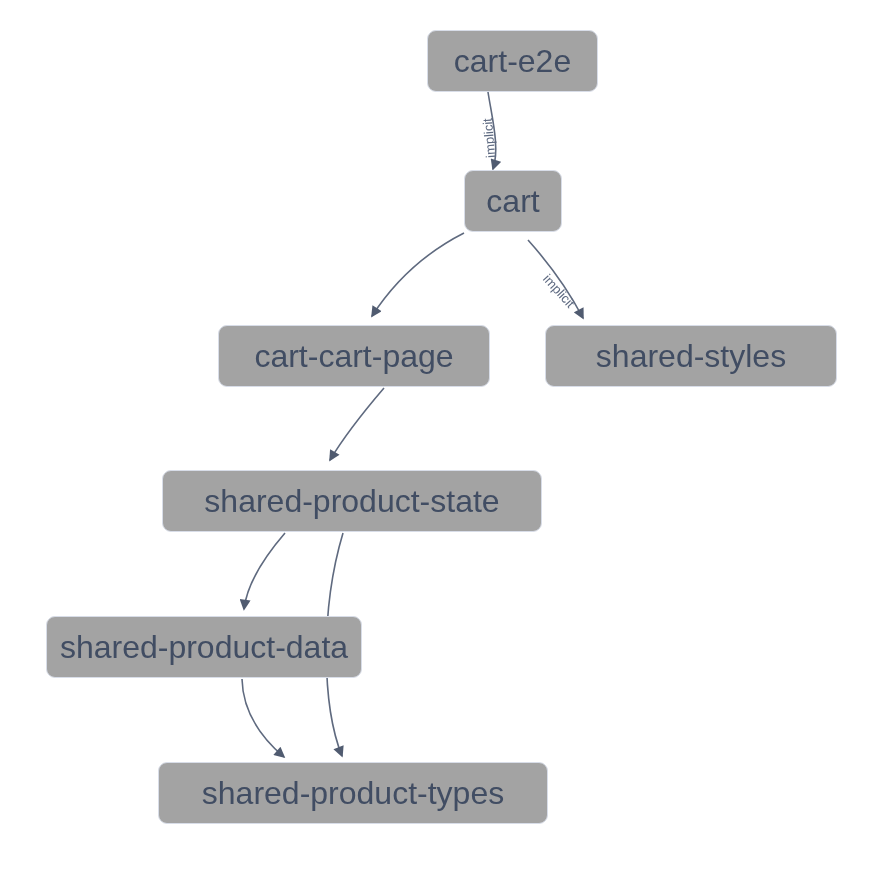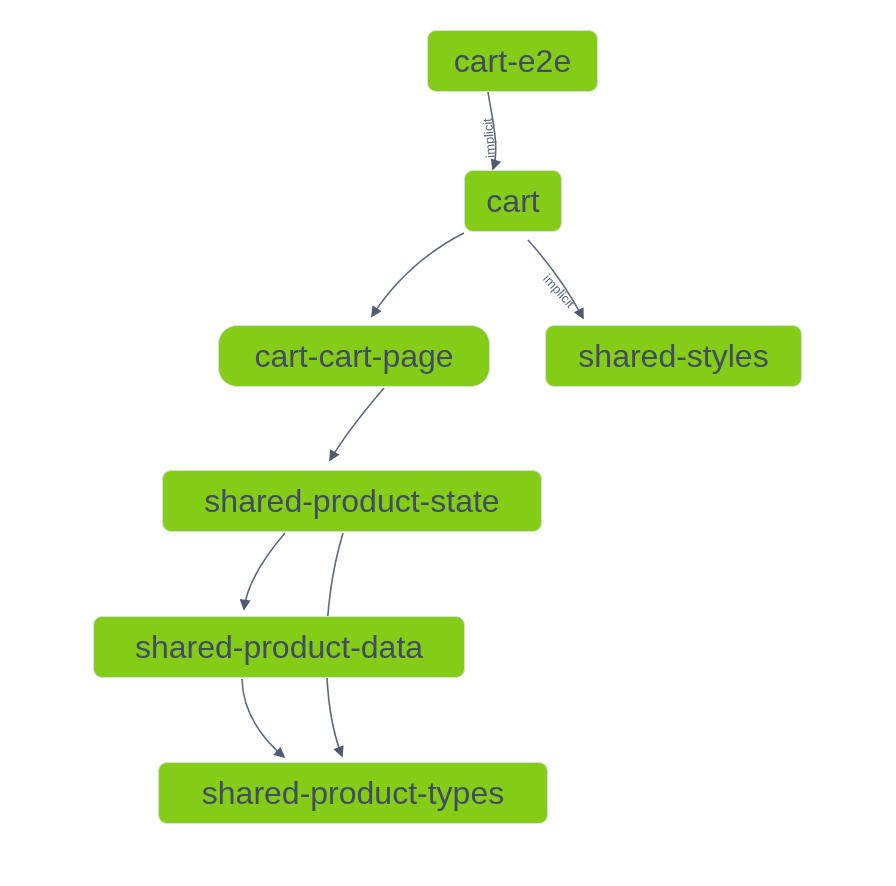--- a/index.html
+++ b/index.html
@@ -34,38 +34,38 @@
     text-anchor: middle;
     dominant-baseline: central;
   }
   .arrowhead {
     fill: #505b70;
   }
   .node {
     position: absolute;
     height: 62px;
     box-sizing: border-box;
-    background: #84cc16;
+    background: #a3a3a3;
     border: 1px solid #d8dde8;
     border-radius: 9px;
     color: #414d63;
     font-size: 32px;
     font-weight: 400;
     display: flex;
     align-items: center;
     justify-content: center;
     white-space: nowrap;
     cursor: pointer;
   }
   .n-cart-e2e              { left: 427px; top: 30px;  width: 171px; }
   .n-cart                  { left: 464px; top: 170px; width: 98px;  }
-  .n-cart-cart-page        { left: 218px; top: 325px; width: 272px; border-radius: 19px; }
-  .n-shared-styles         { left: 545px; top: 325px; width: 257px; }
+  .n-cart-cart-page        { left: 218px; top: 325px; width: 272px; }
+  .n-shared-styles         { left: 545px; top: 325px; width: 292px; }
   .n-shared-product-state  { left: 162px; top: 470px; width: 380px; }
-  .n-shared-product-data   { left: 46px;  top: 616px; width: 372px; margin-left: 47px; }
+  .n-shared-product-data   { left: 46px;  top: 616px; width: 316px; }
   .n-shared-product-types  { left: 158px; top: 762px; width: 390px; text-align: right; }
 </style>
 </head>
 <body>
 
 <div class="stage">
 
   <svg class="edges-layer" viewBox="0 0 896 886" xmlns="http://www.w3.org/2000/svg">
     <defs>
       <marker id="arrow" viewBox="0 0 10 10" refX="8.5" refY="5" markerWidth="12" markerHeight="11" markerUnits="userSpaceOnUse" orient="auto">

